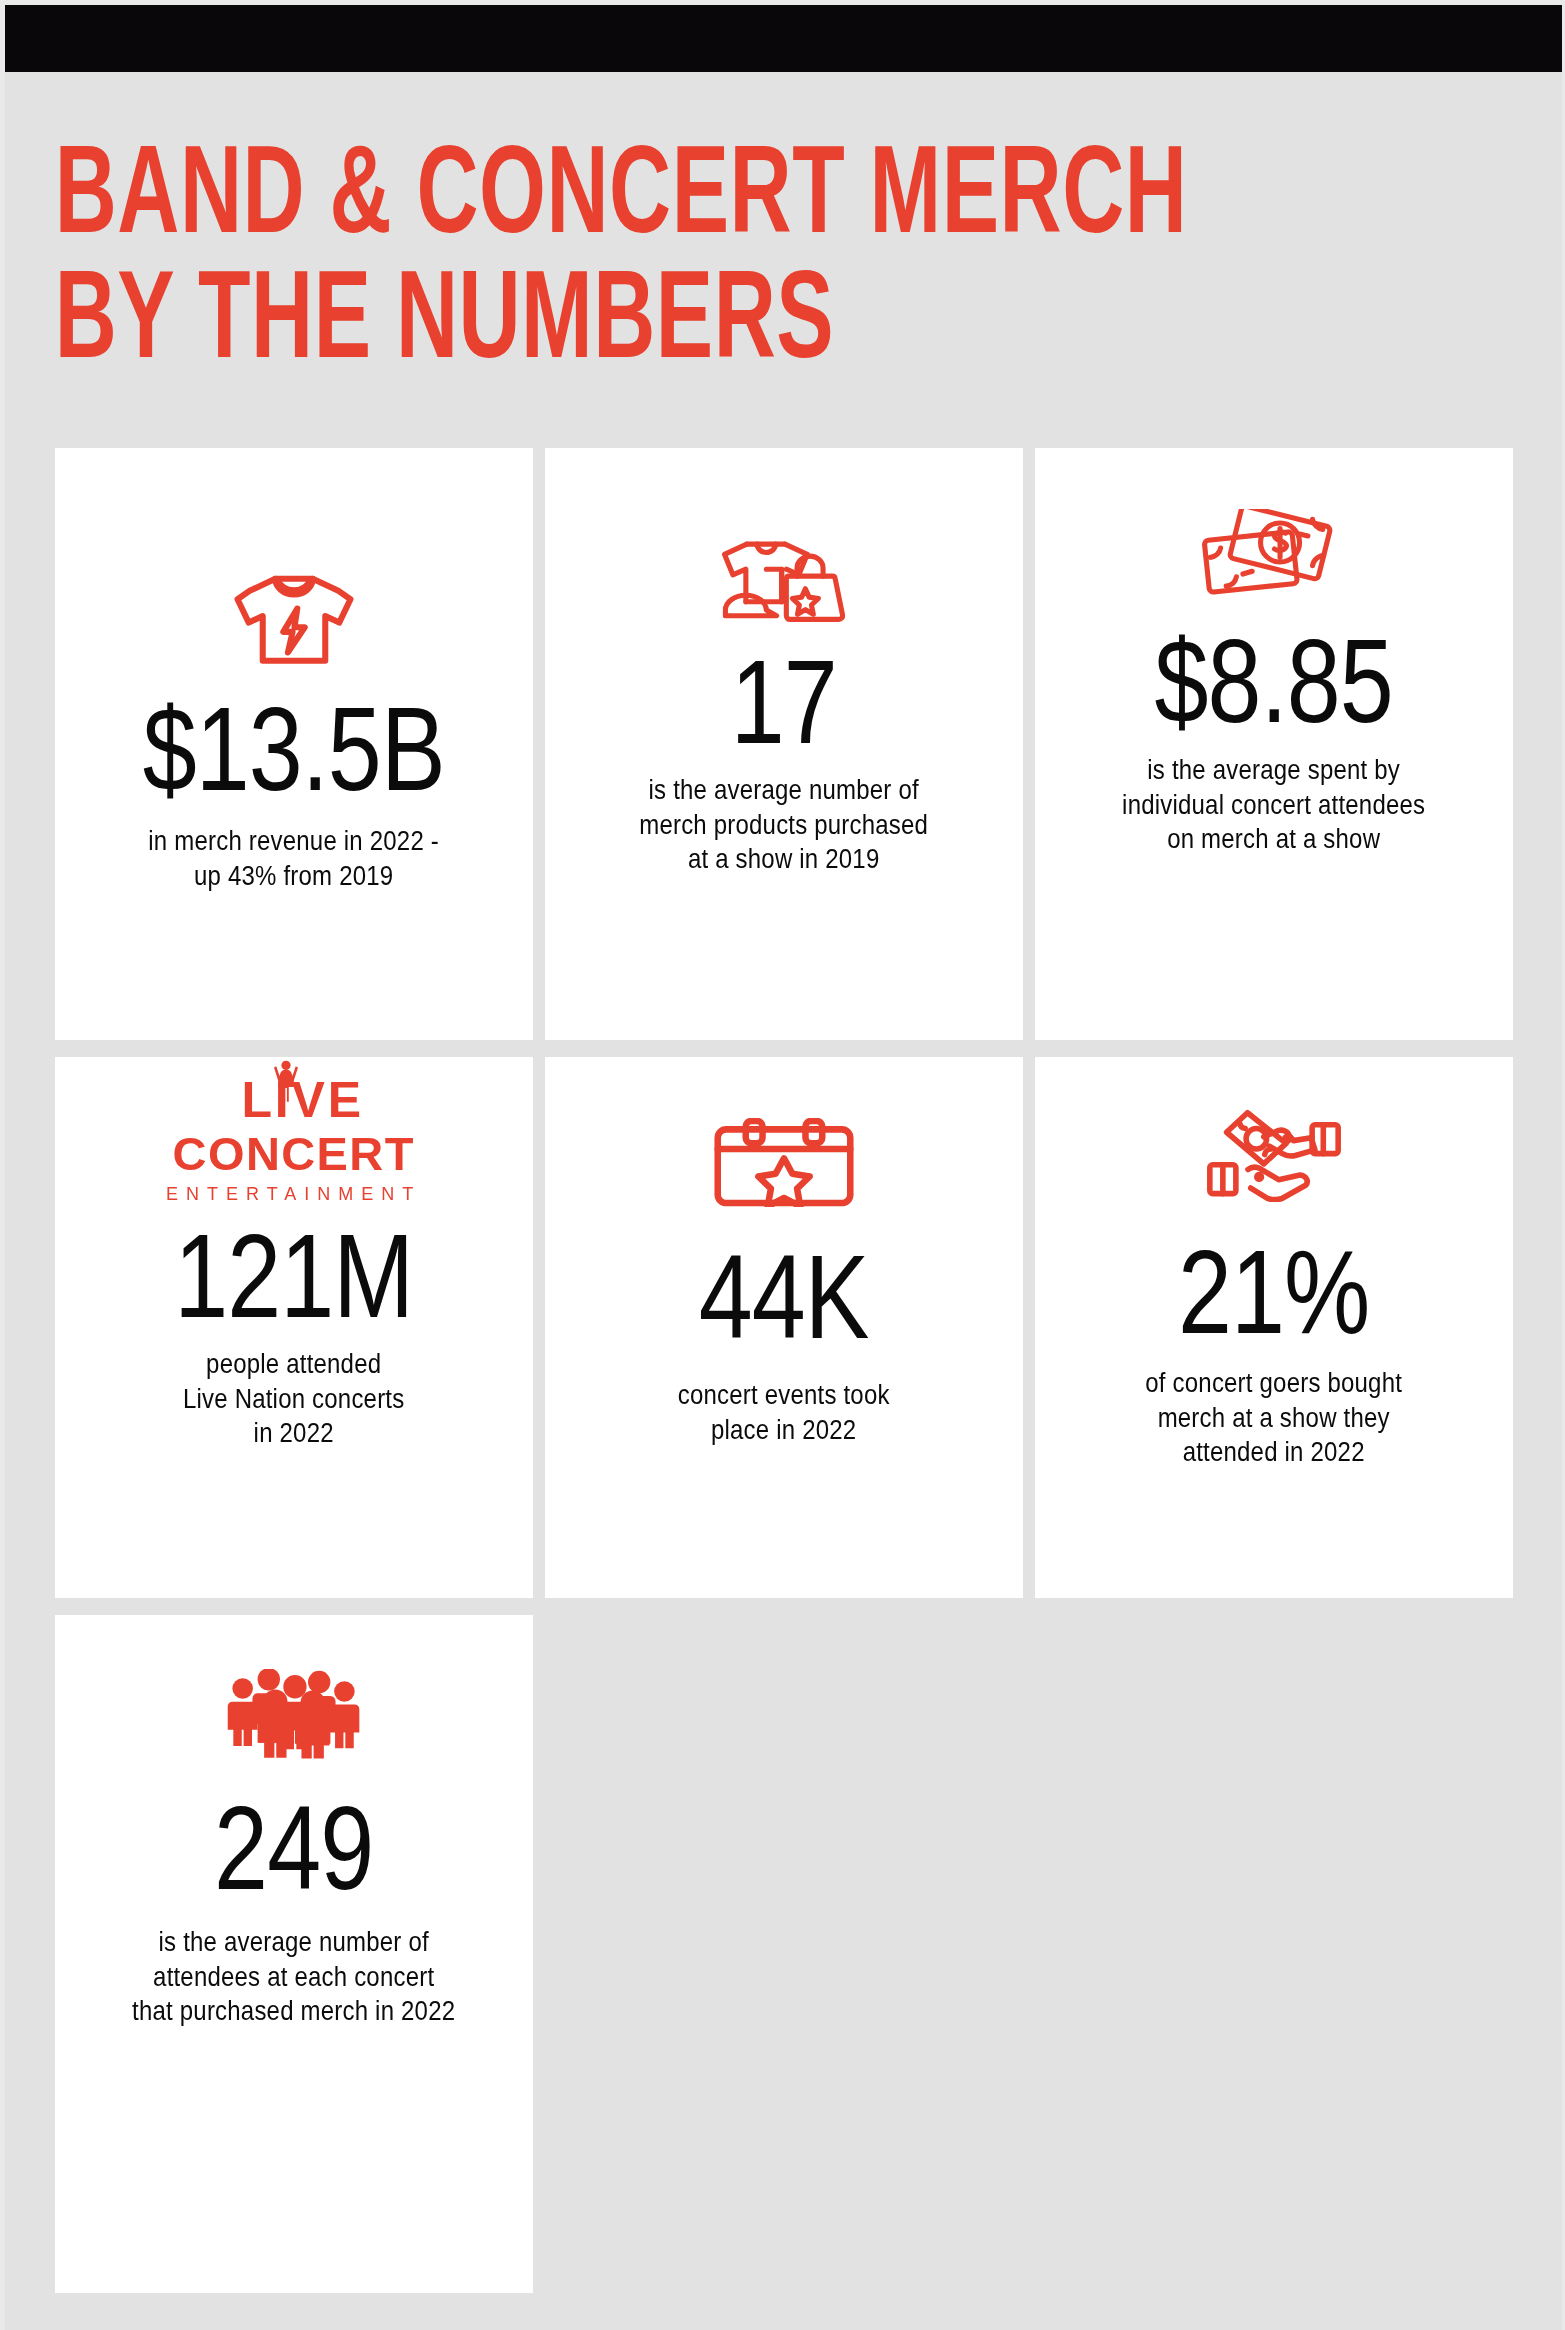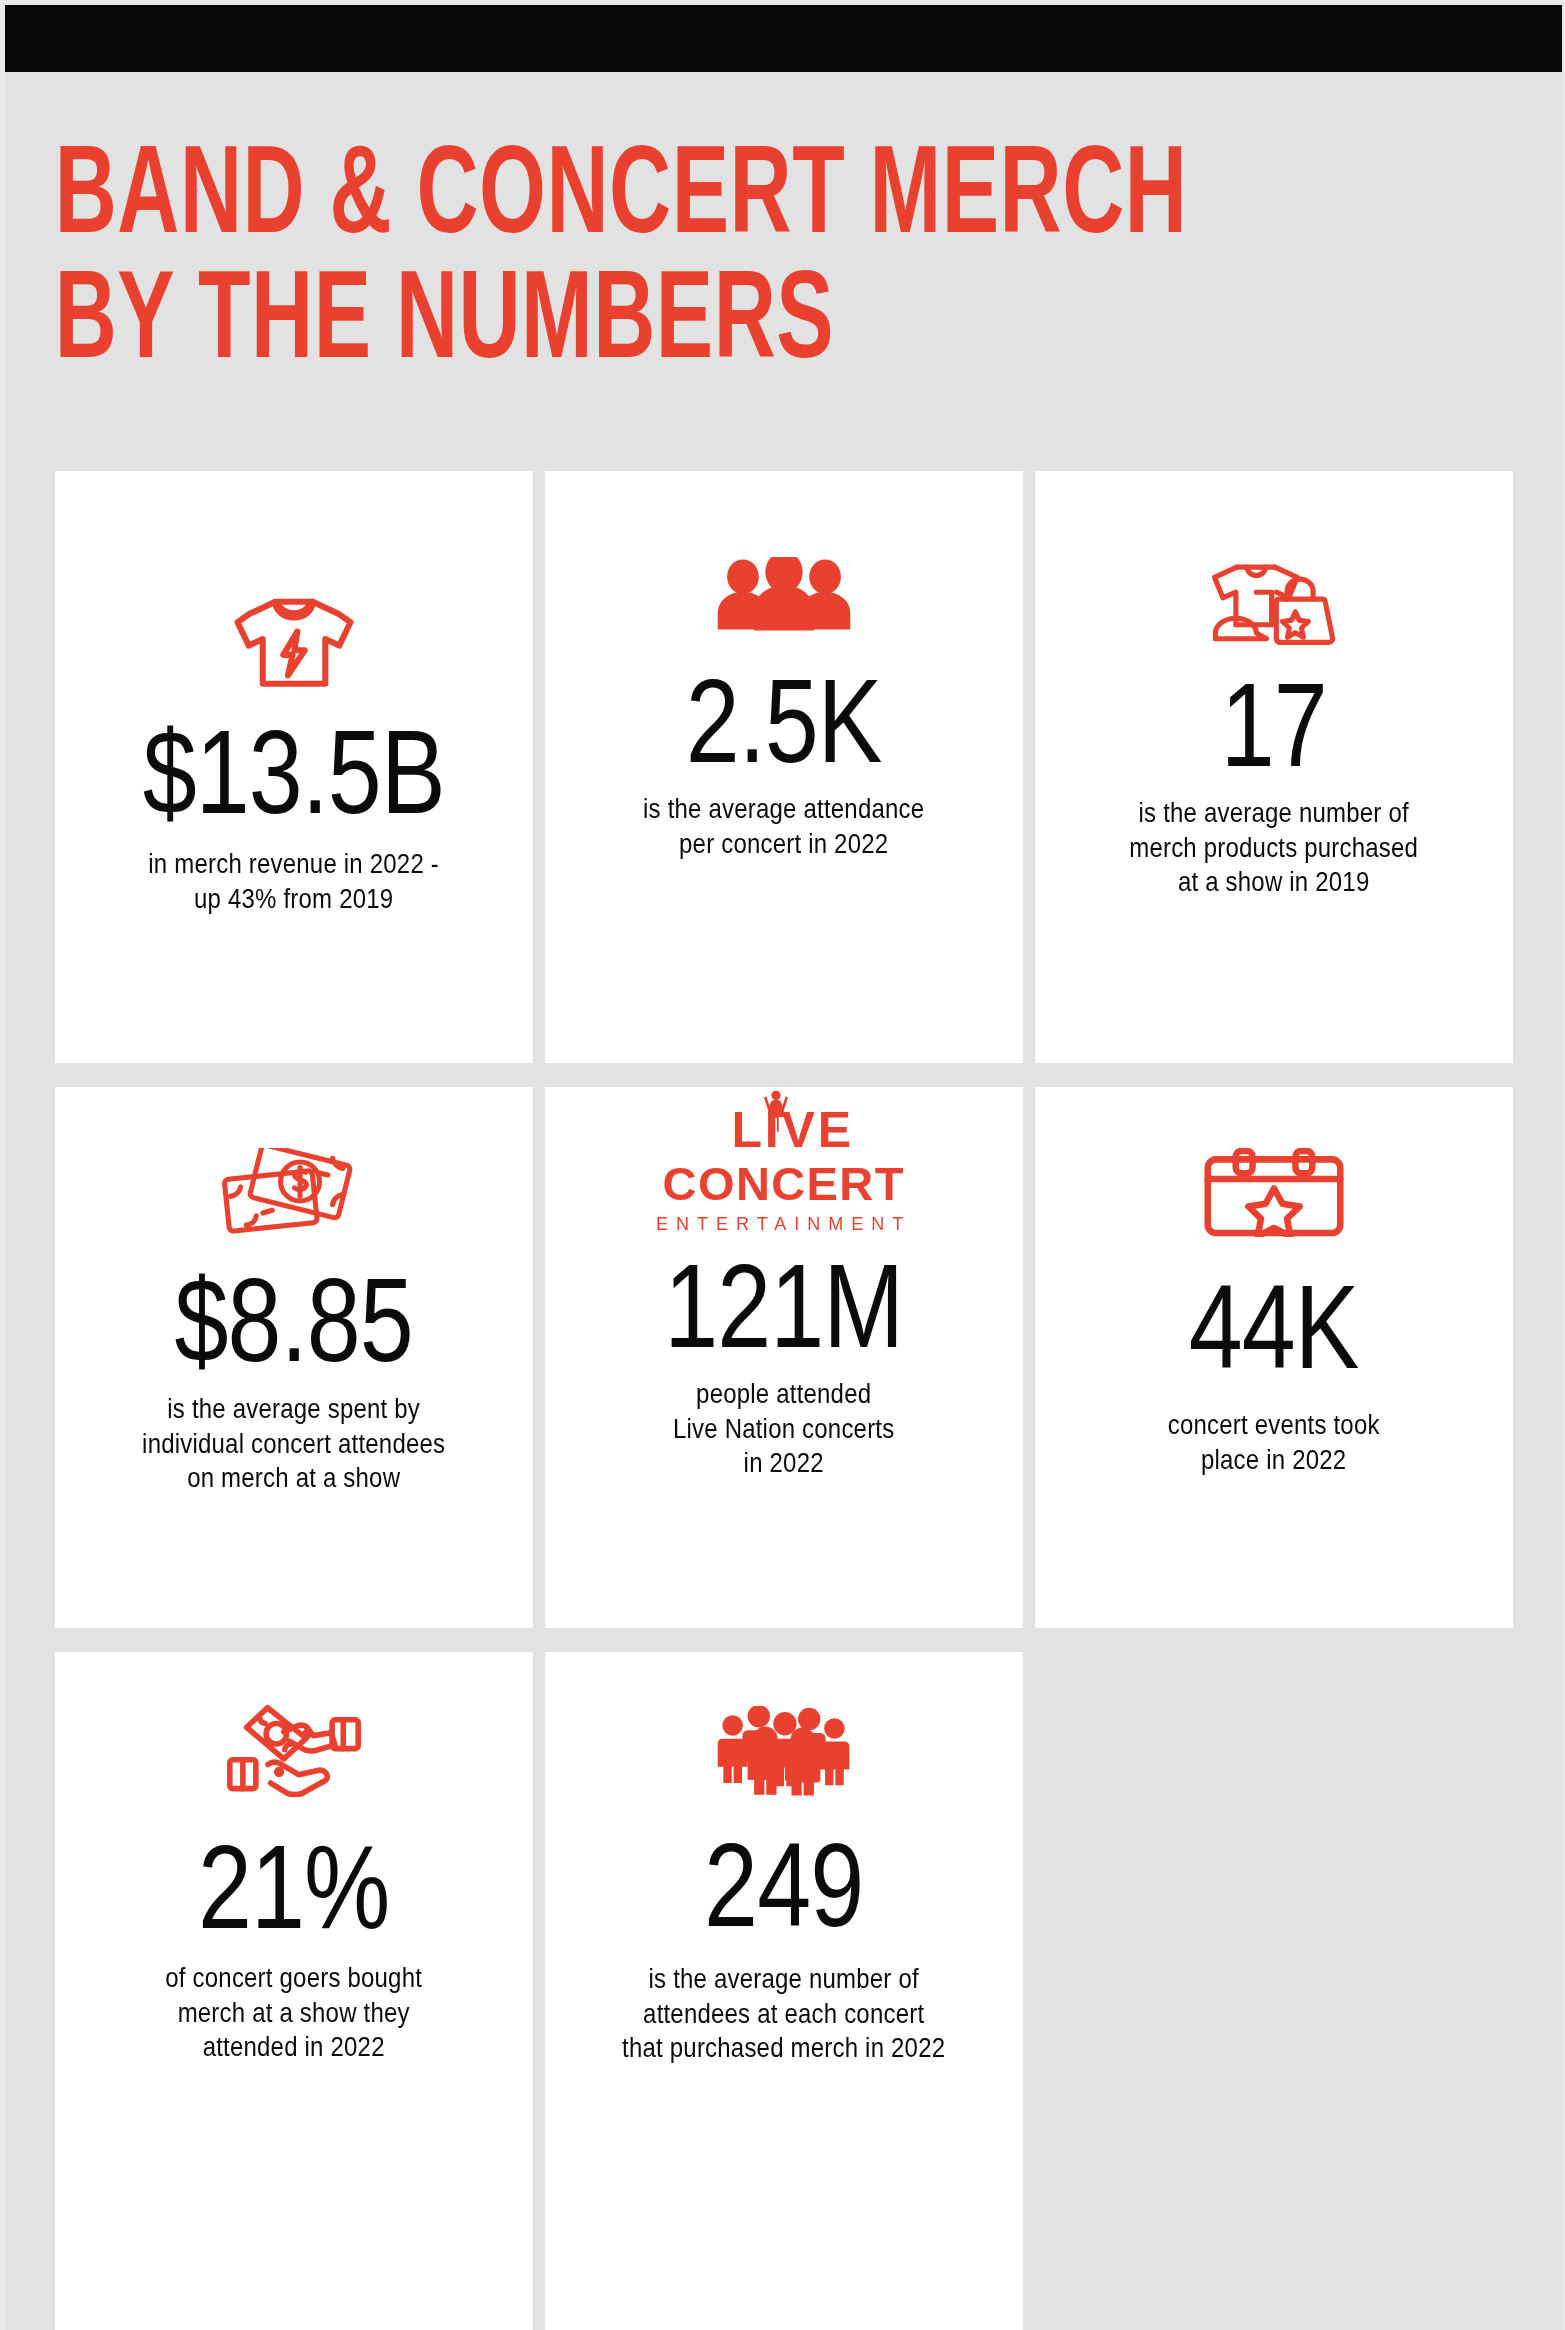--- a/index.html
+++ b/index.html
@@ -36,26 +36,26 @@
     font-size:86px;
     line-height:1.0;
     letter-spacing:0.5px;
     transform:scaleY(1.45) scaleX(1.0);
     transform-origin:left top;
     white-space:pre-line;
   }
 
   .grid {
     position:absolute;
-    left:50px; top:466px;
+    left:50px; top:443px;
     width:1457px;
     display:grid;
     grid-template-columns:478px 478px 478px;
     grid-template-rows:592px 541px 678px;
-    gap:24px 12px;
+    gap:17px 12px;
   }
   .card {
     background:#ffffff;
     position:relative;
     display:flex;
     flex-direction:column;
     align-items:center;
   }
   .icon-wrap {
     display:flex; align-items:flex-end; justify-content:center;
@@ -161,37 +161,20 @@
             <path d="M100 16 a36 30 0 0 0 70 0"></path>
           </g>
           <path d="M142 78 L112 128 L132 128 L122 172 L158 118 L136 118 Z" fill="none" stroke="#E8412F" stroke-width="13" stroke-linejoin="round" stroke-linecap="round"></path>
         </svg>
       </div>
       <div class="stat-number">$13.5B</div>
       <div class="stat-caption">in merch revenue in 2022 -
 up 43% from 2019</div>
     </div>
 
-    <div class="card c2">
-      <div class="icon-wrap">
-        <svg width="140" height="75" viewBox="0 0 300 160">
-          <g fill="#E8412F">
-            <ellipse cx="62" cy="42" rx="34" ry="37"></ellipse>
-            <path d="M8 155 L8 118 a54 44 0 0 1 108 0 L116 155 Z"></path>
-            <ellipse cx="238" cy="42" rx="34" ry="37"></ellipse>
-            <path d="M184 155 L184 118 a54 44 0 0 1 108 0 L292 155 Z"></path>
-            <ellipse cx="150" cy="32" rx="40" ry="44"></ellipse>
-            <path d="M86 157 L86 112 a64 52 0 0 1 128 0 L214 157 Z"></path>
-          </g>
-        </svg>
-      </div>
-      <div class="stat-number">2.5K</div>
-      <div class="stat-caption">is the average attendance
-per concert in 2022</div>
-    </div>
 
     <div class="card c3">
       <div class="icon-wrap">
         <svg width="140" height="93" viewBox="0 0 300 200">
           <g fill="none" stroke="#E8412F" stroke-width="11" stroke-linejoin="round" stroke-linecap="round">
             <path d="M70 26 L22 48 L40 92 L68 80 L68 150 L145 150 L145 80 L112 80"></path>
             <path d="M152 26 L200 48 L182 92 L155 80"></path>
             <path d="M70 26 L152 26"></path>
             <path d="M92 26 a20 18 0 0 0 40 0"></path>
             <path d="M145 80 L145 150"></path>

